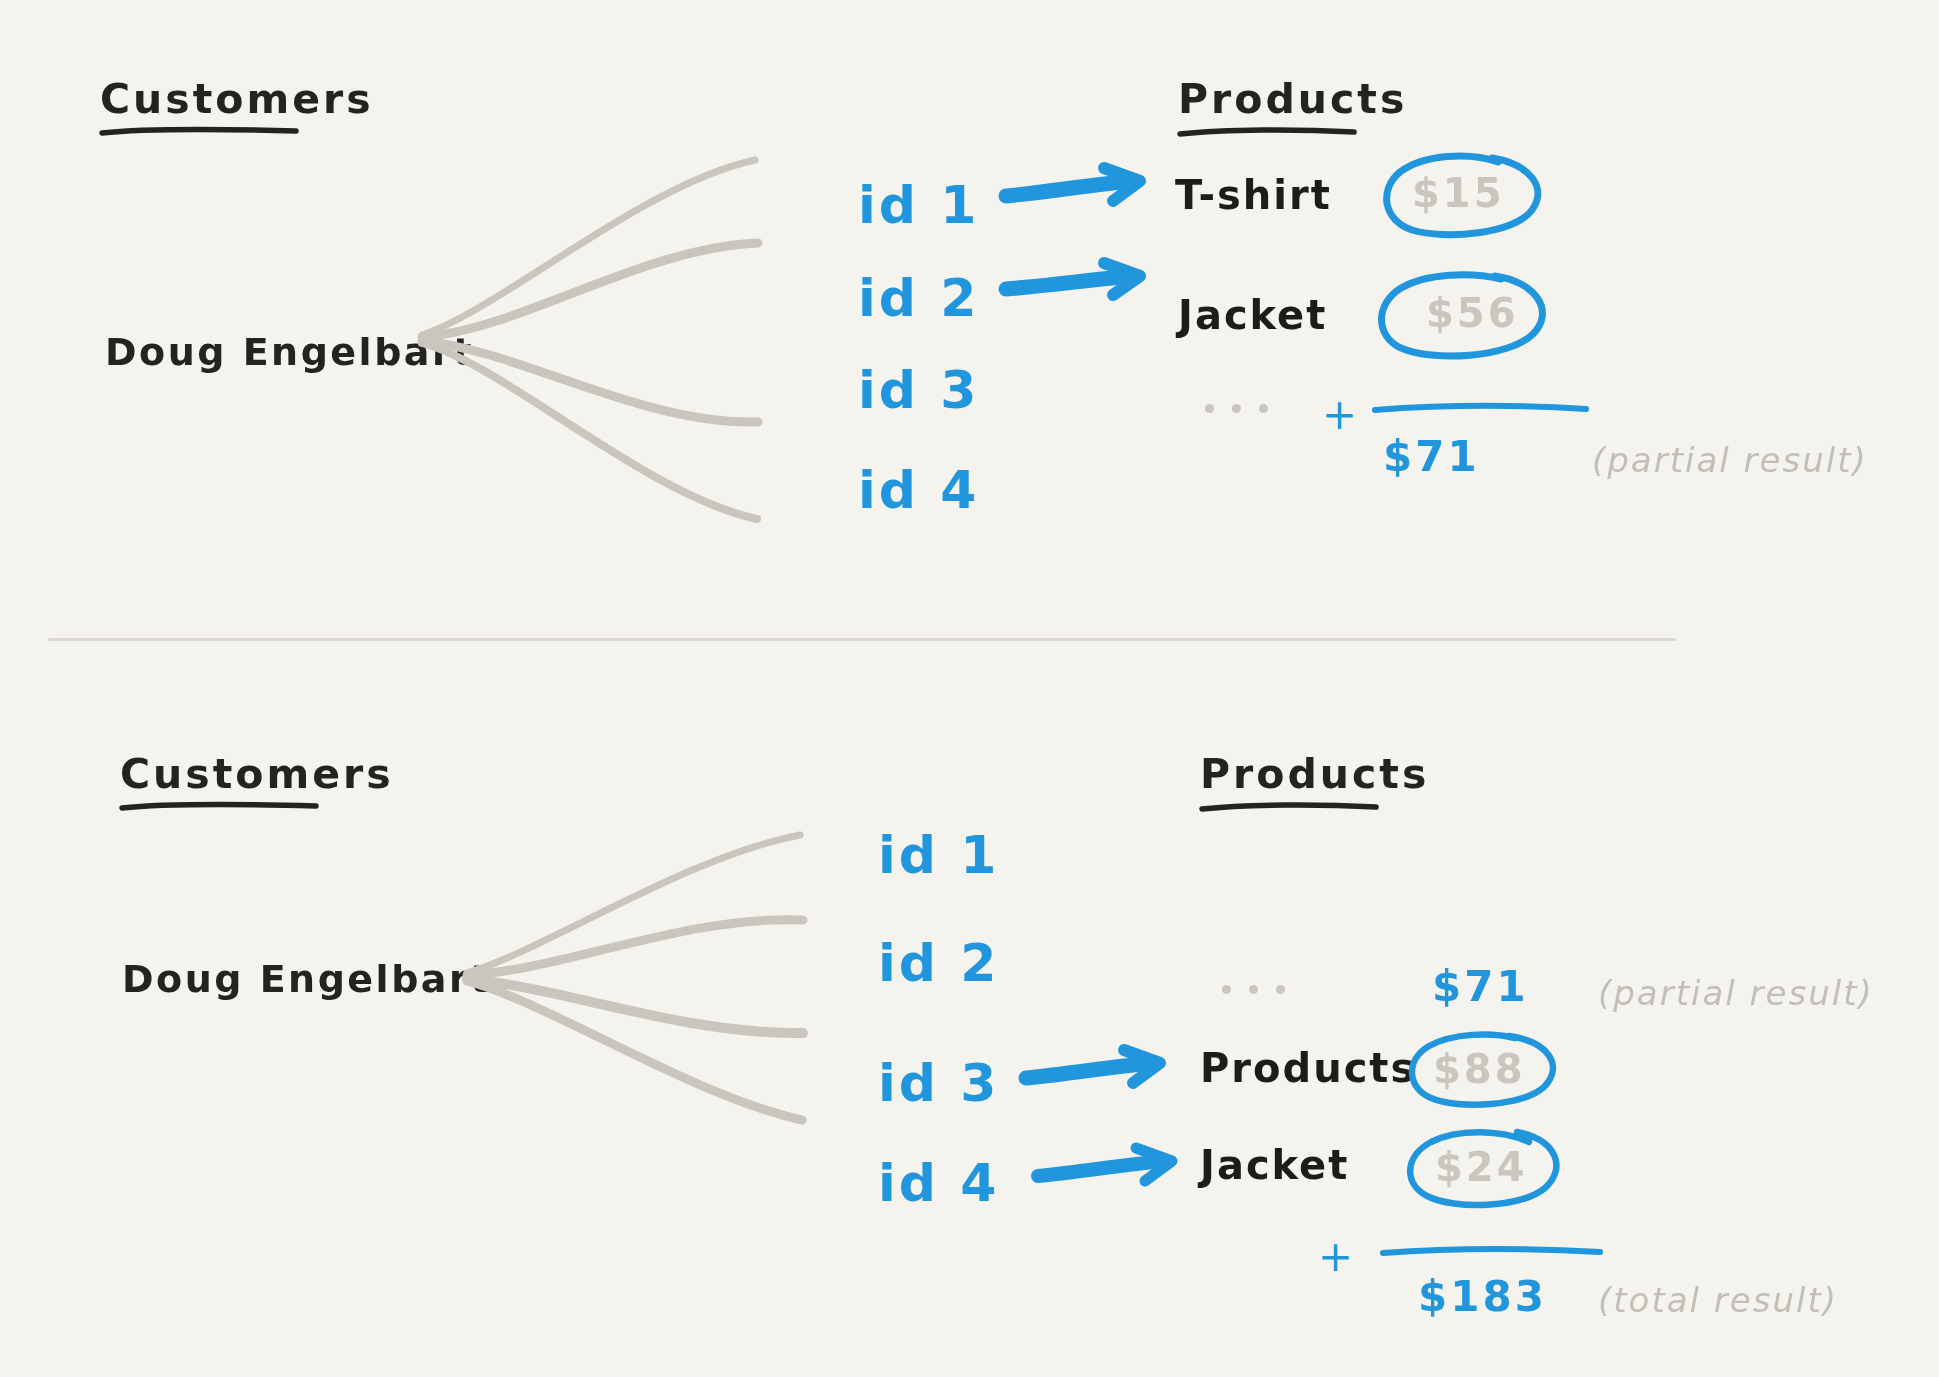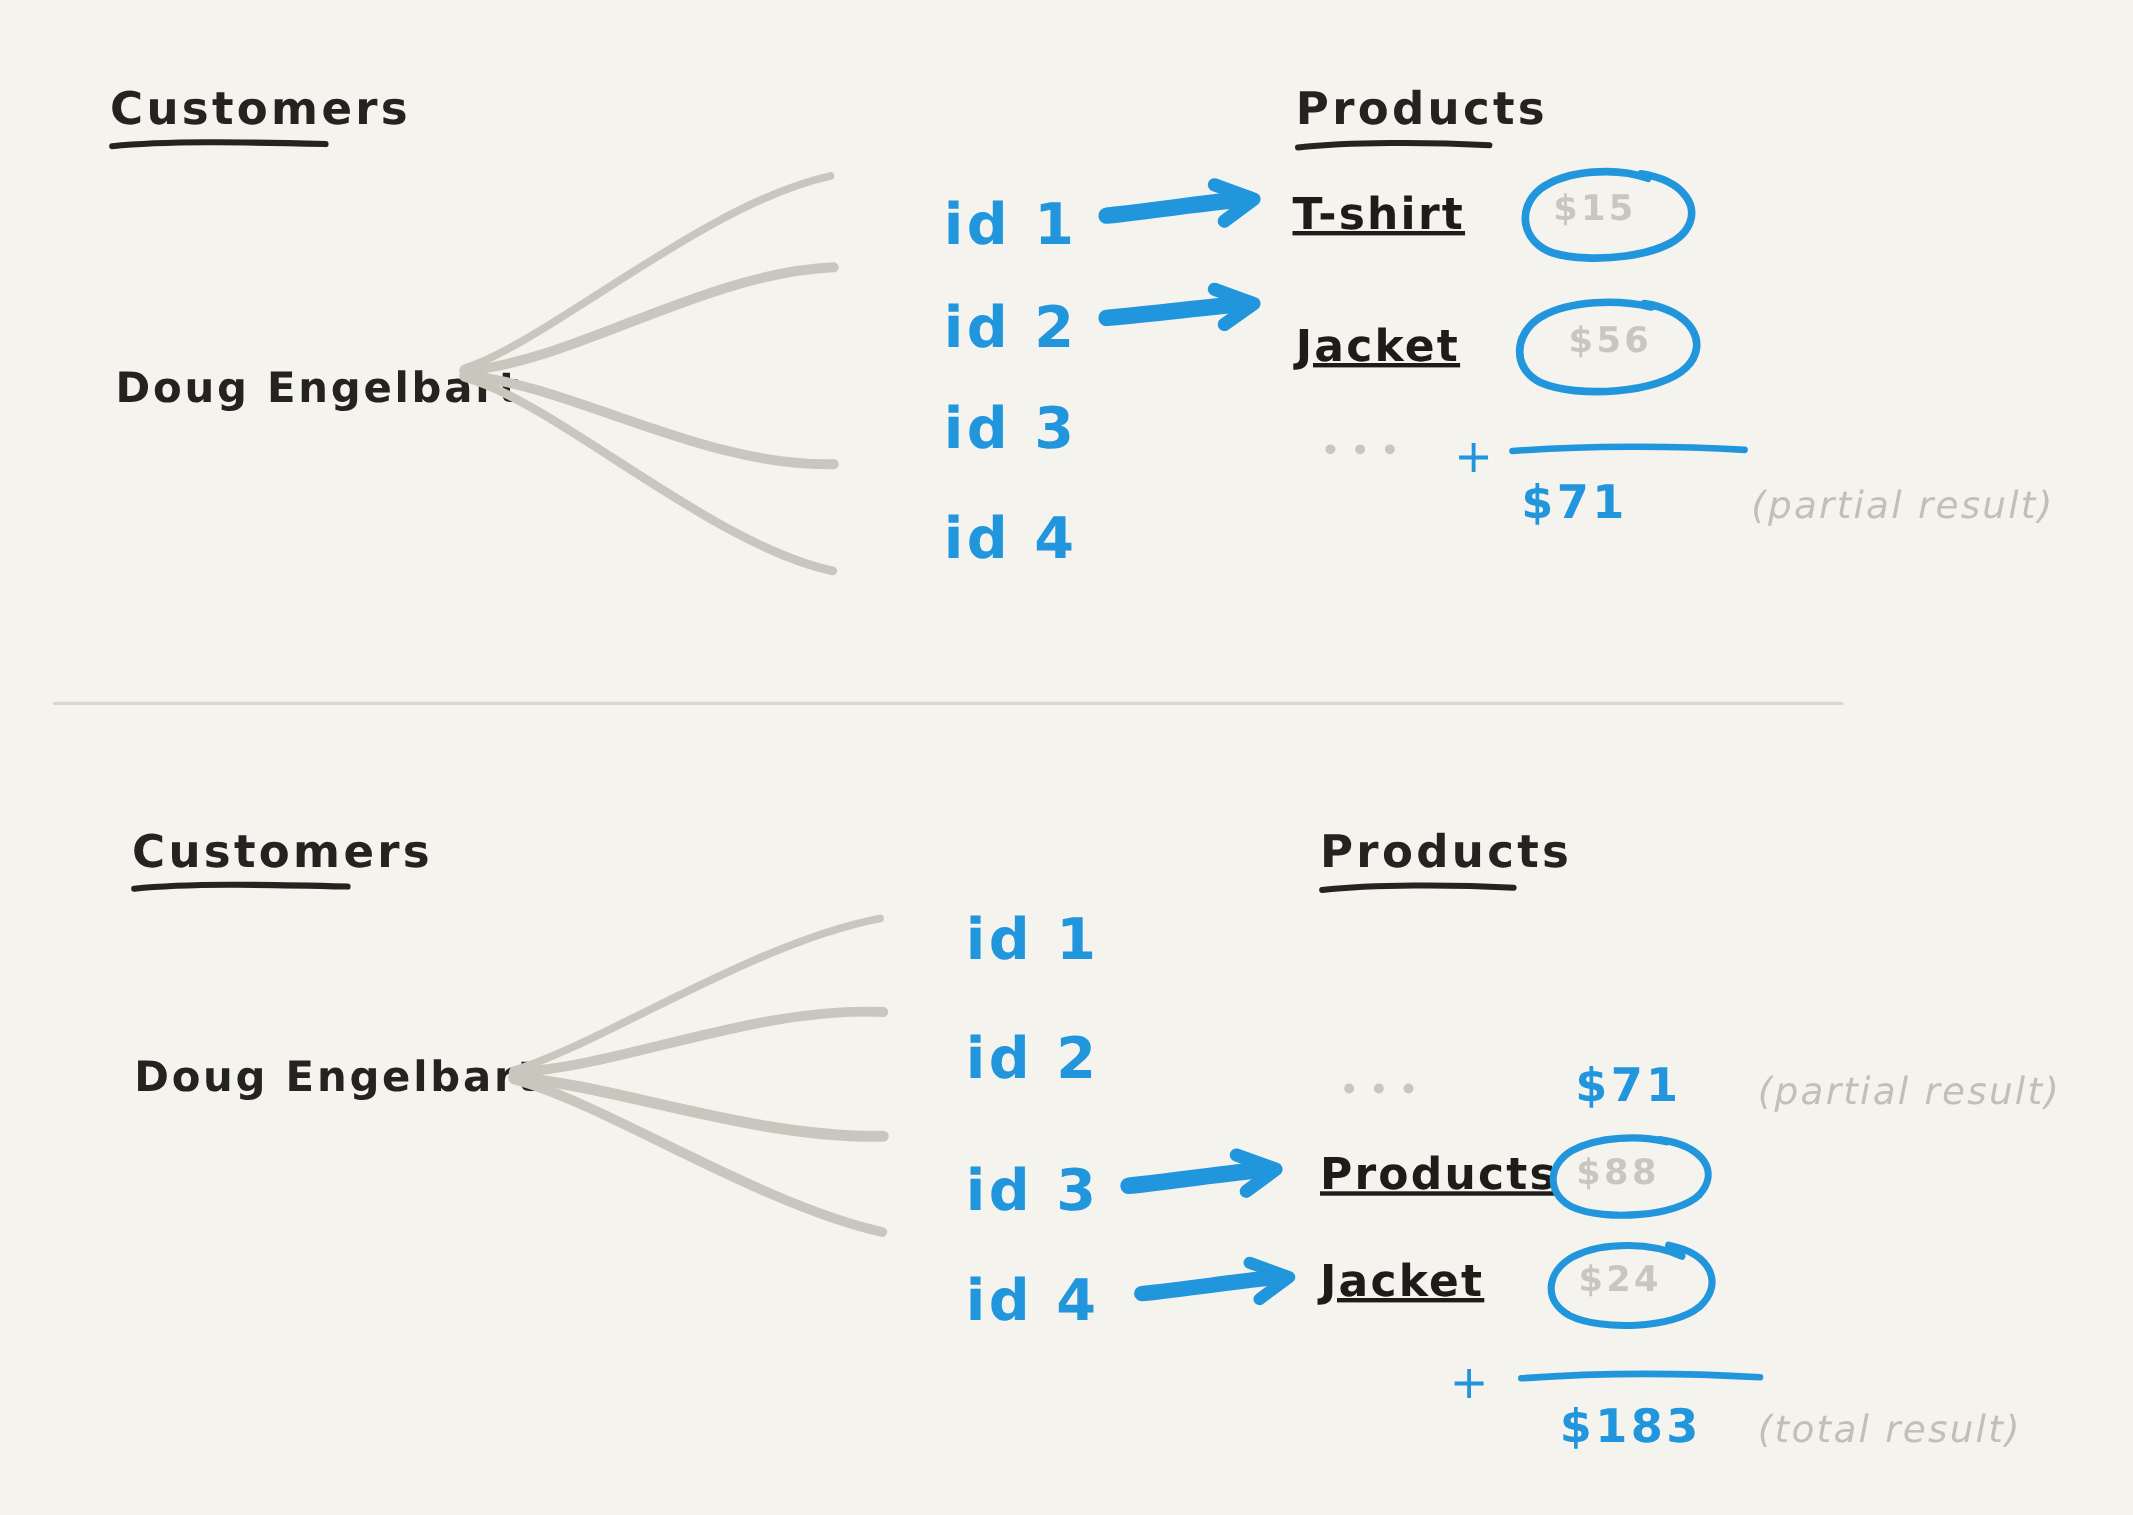--- a/index.html
+++ b/index.html
@@ -43,24 +43,23 @@
     font-size: 52px;
     color: #2196dd;
     font-weight: 700;
     letter-spacing: 3px;
   }
   .product-name {
     font-size: 40px;
     color: #1d1c19;
     font-weight: 700;
     letter-spacing: 2px;
-    text-decoration: underline;
   }
   .price {
-    font-size: 32px;
+    font-size: 40px;
     color: #c9c6bd;
     font-weight: 700;
     letter-spacing: 3px;
   }
   .sum-value {
     font-size: 42px;
     color: #2196dd;
     font-weight: 700;
     letter-spacing: 3px;
   }

